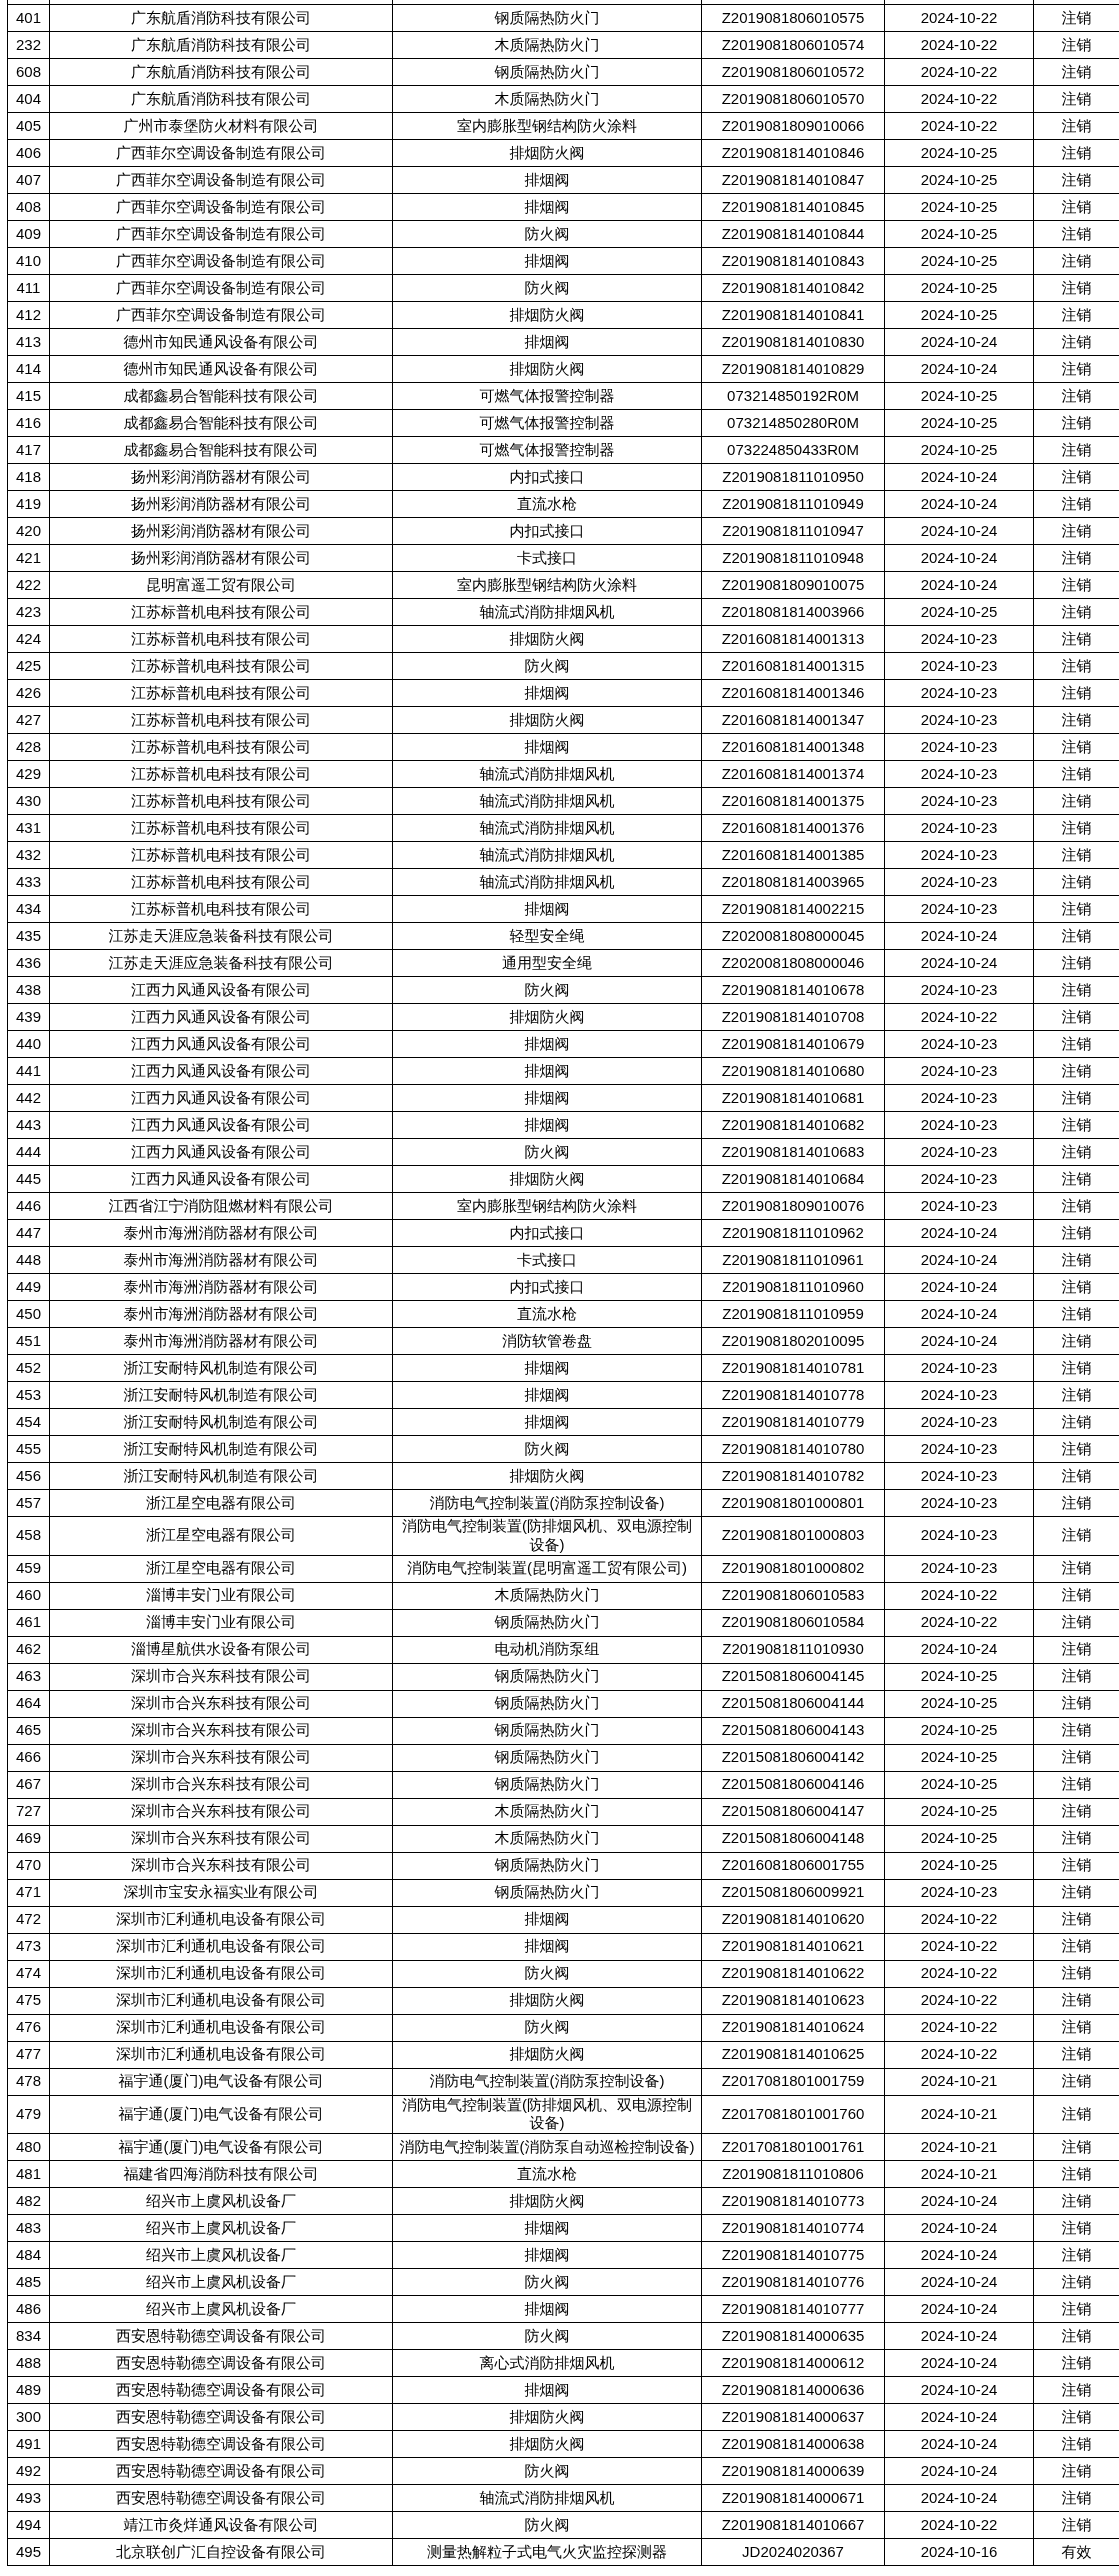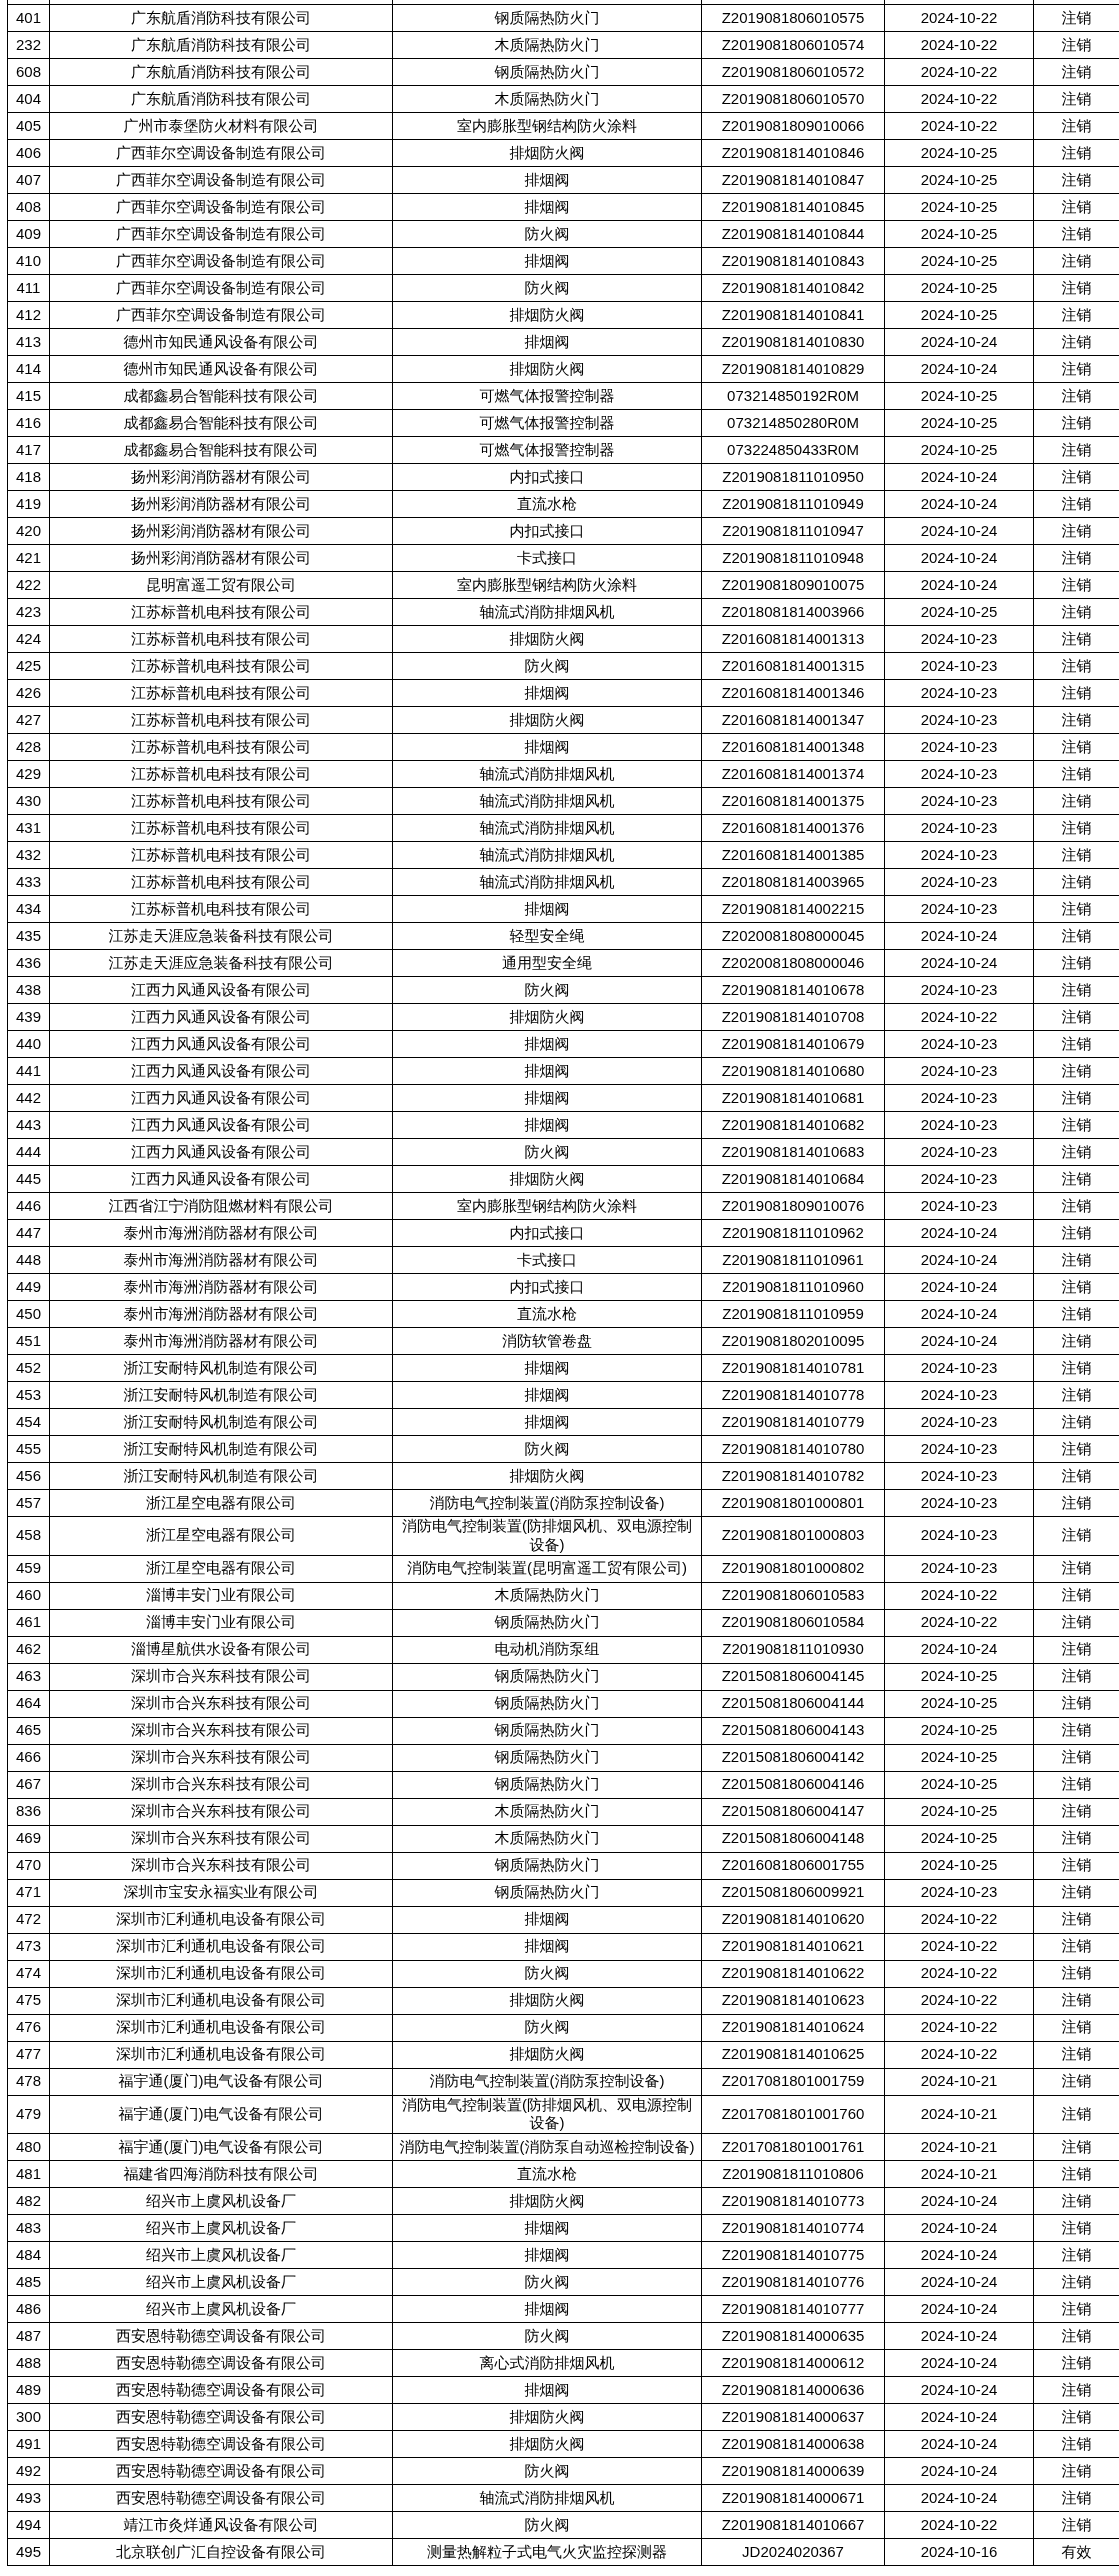--- a/index.html
+++ b/index.html
@@ -588,21 +588,21 @@
         </tr>
         <tr>
           <td>467</td>
           <td>深圳市合兴东科技有限公司</td>
           <td>钢质隔热防火门</td>
           <td>Z2015081806004146</td>
           <td>2024-10-25</td>
           <td>注销</td>
         </tr>
         <tr>
-          <td>836</td>
+          <td>727</td>
           <td>深圳市合兴东科技有限公司</td>
           <td>木质隔热防火门</td>
           <td>Z2015081806004147</td>
           <td>2024-10-25</td>
           <td>注销</td>
         </tr>
         <tr>
           <td>469</td>
           <td>深圳市合兴东科技有限公司</td>
           <td>木质隔热防火门</td>
@@ -740,21 +740,21 @@
         </tr>
         <tr>
           <td>486</td>
           <td>绍兴市上虞风机设备厂</td>
           <td>排烟阀</td>
           <td>Z2019081814010777</td>
           <td>2024-10-24</td>
           <td>注销</td>
         </tr>
         <tr>
-          <td>487</td>
+          <td>834</td>
           <td>西安恩特勒德空调设备有限公司</td>
           <td>防火阀</td>
           <td>Z2019081814000635</td>
           <td>2024-10-24</td>
           <td>注销</td>
         </tr>
         <tr>
           <td>488</td>
           <td>西安恩特勒德空调设备有限公司</td>
           <td>离心式消防排烟风机</td>

